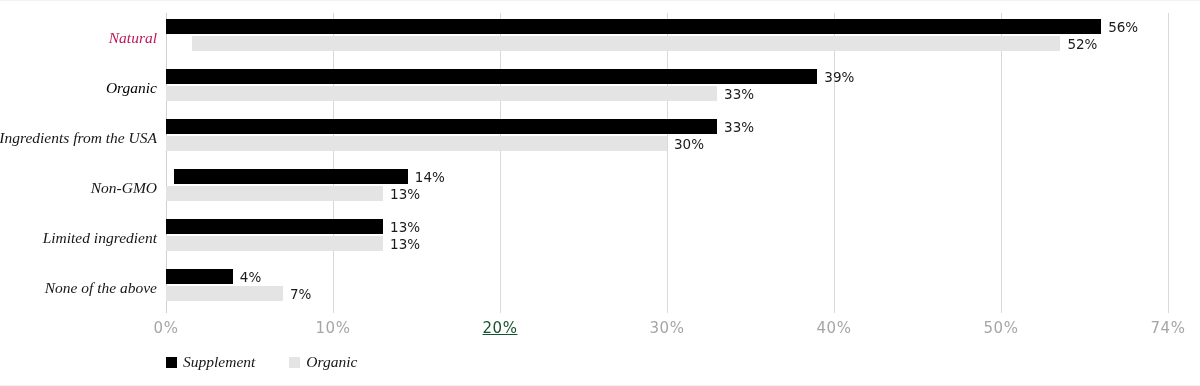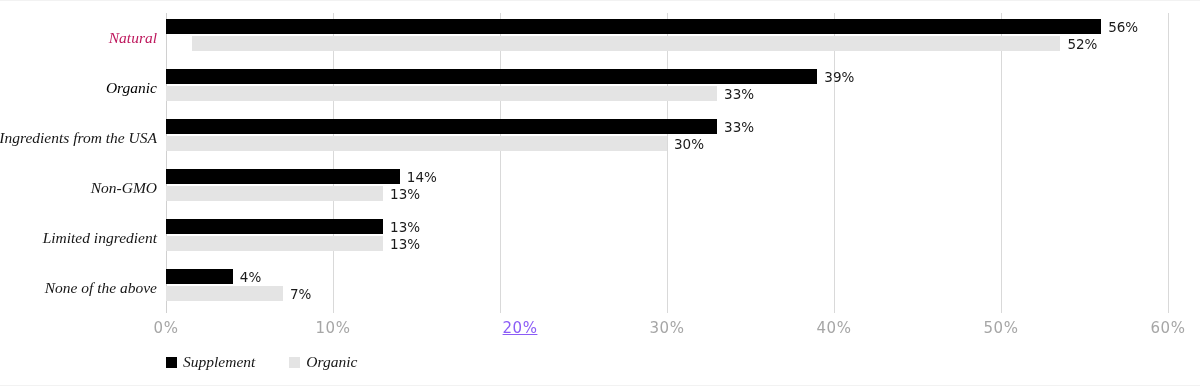--- a/index.html
+++ b/index.html
@@ -164,21 +164,21 @@
           <div class="bar-track" style="position: absolute; left: 0px; top: 6px;">
             <div class="bar supplement" style="width: 551.1px; background: rgb(0, 0, 0);"></div>
             <span class="bar-value" style="left: 558.1px; color: rgb(26, 26, 26);">33%</span>
           </div>
           <div class="bar-track" style="position: absolute; left: 0px; top: 23px;">
             <div class="bar general" style="width: 501px; background: rgb(228, 228, 228);"></div>
             <span class="bar-value" style="left: 508px; color: rgb(26, 26, 26);">30%</span>
           </div>
         </div>
         <div class="cat-row" style="top: 150px; height: 50px;">
-          <div class="bar-track" style="position: absolute; left: 0px; top: 6px; text-align: center;">
+          <div class="bar-track" style="position: absolute; left: 8px; top: 6px; text-align: center;">
             <div class="bar supplement" style="width: 233.8px; background: rgb(0, 0, 0);"></div>
             <span class="bar-value" style="left: 240.8px; color: rgb(26, 26, 26);">14%</span>
           </div>
           <div class="bar-track" style="position: absolute; left: 0px; top: 23px;">
             <div class="bar general" style="width: 217.1px; background: rgb(228, 228, 228);"></div>
             <span class="bar-value" style="left: 224.1px; color: rgb(26, 26, 26);">13%</span>
           </div>
         </div>
         <div class="cat-row" style="top: 200px; height: 50px;">
           <div class="bar-track" style="position: absolute; left: 0px; top: 6px;">
@@ -207,25 +207,25 @@
       <div class="cat-label" style="top: 37px; color: #be185d;">Natural</div>
       <div class="cat-label" style="top: 87px; color: #000000;">Organic</div>
       <div class="cat-label" style="top: 137px; color: rgb(22, 22, 22);">Ingredients from the USA</div>
       <div class="cat-label" style="top: 187px; color: rgb(22, 22, 22);">Non-GMO</div>
       <div class="cat-label" style="top: 237px; color: rgb(22, 22, 22);">Limited ingredient</div>
       <div class="cat-label" style="top: 287px; color: rgb(22, 22, 22);">None of the above</div>
     </div>
   <div id="xticks">
       <div class="xtick" style="left: 166px; color: rgb(166, 166, 166);">0%</div>
       <div class="xtick" style="left: 333px; color: rgb(166, 166, 166);">10%</div>
-      <div class="xtick" style="left: 520px; color: #8b5cf6; text-decoration: underline;">20%</div>
+      <div class="xtick" style="left: 500px; color: #14532d; text-decoration: underline;">20%</div>
       <div class="xtick" style="left: 667px; color: rgb(166, 166, 166);">30%</div>
       <div class="xtick" style="left: 834px; color: rgb(166, 166, 166);">40%</div>
       <div class="xtick" style="left: 1001px; color: rgb(166, 166, 166);">50%</div>
-      <div class="xtick" style="left: 1168px; color: rgb(166, 166, 166);">60%</div>
+      <div class="xtick" style="left: 1168px; color: rgb(166, 166, 166);">74%</div>
     </div>
 
   <div id="legend">
       <div class="legend-item">
         <span class="legend-swatch" style="background: rgb(0, 0, 0);"></span>
         <span class="legend-text">Supplement</span>
       </div>
       <div class="legend-item">
         <span class="legend-swatch" style="background: rgb(228, 228, 228);"></span>
         <span class="legend-text">Organic</span>

